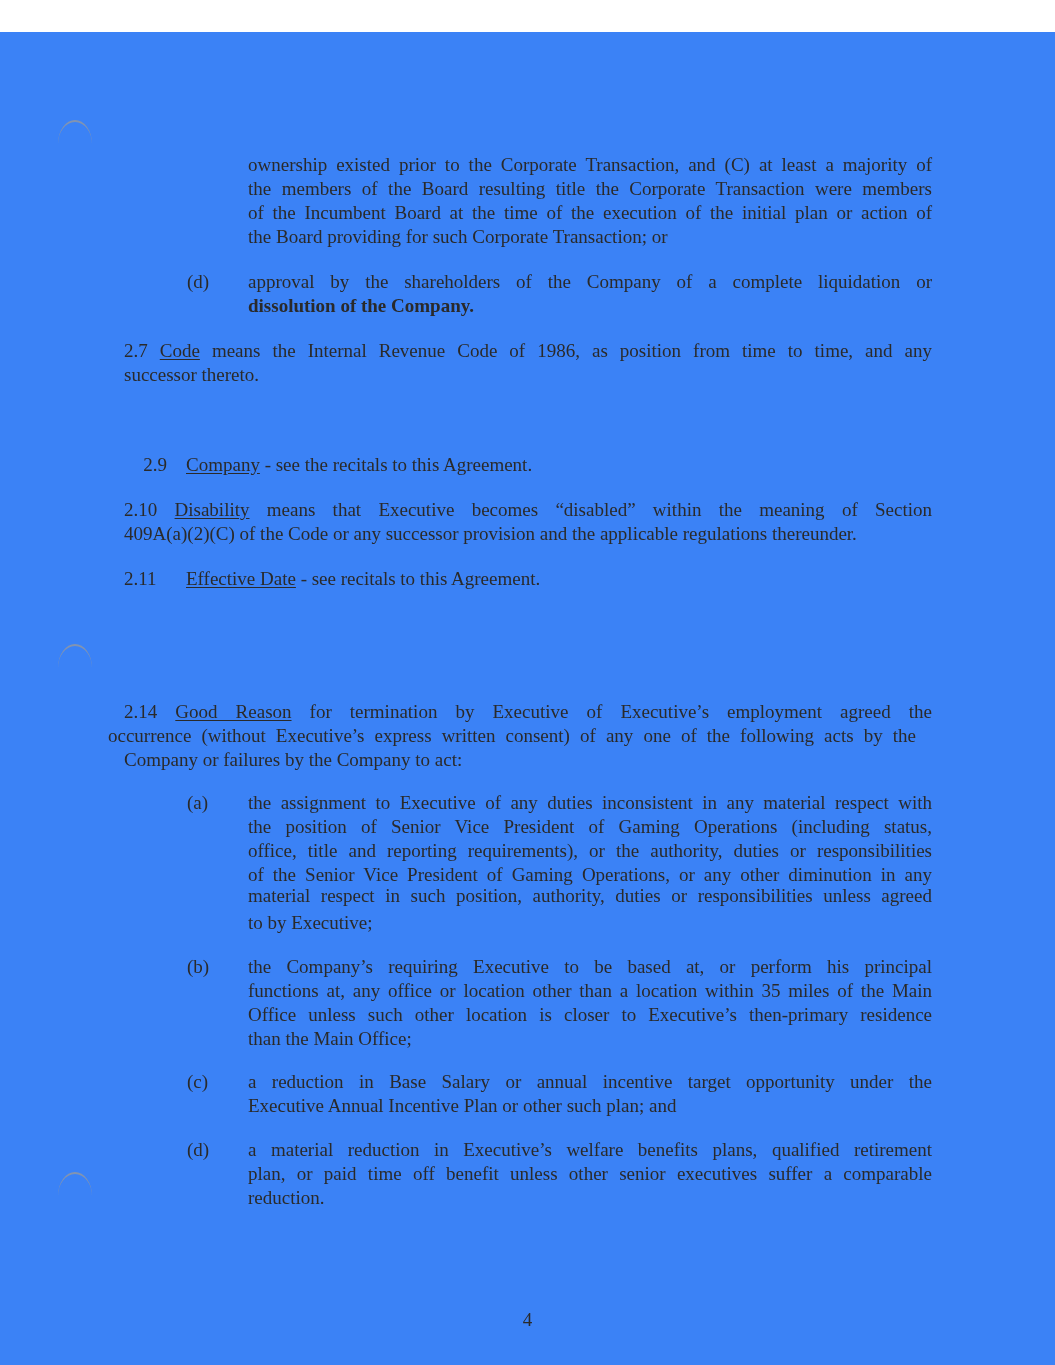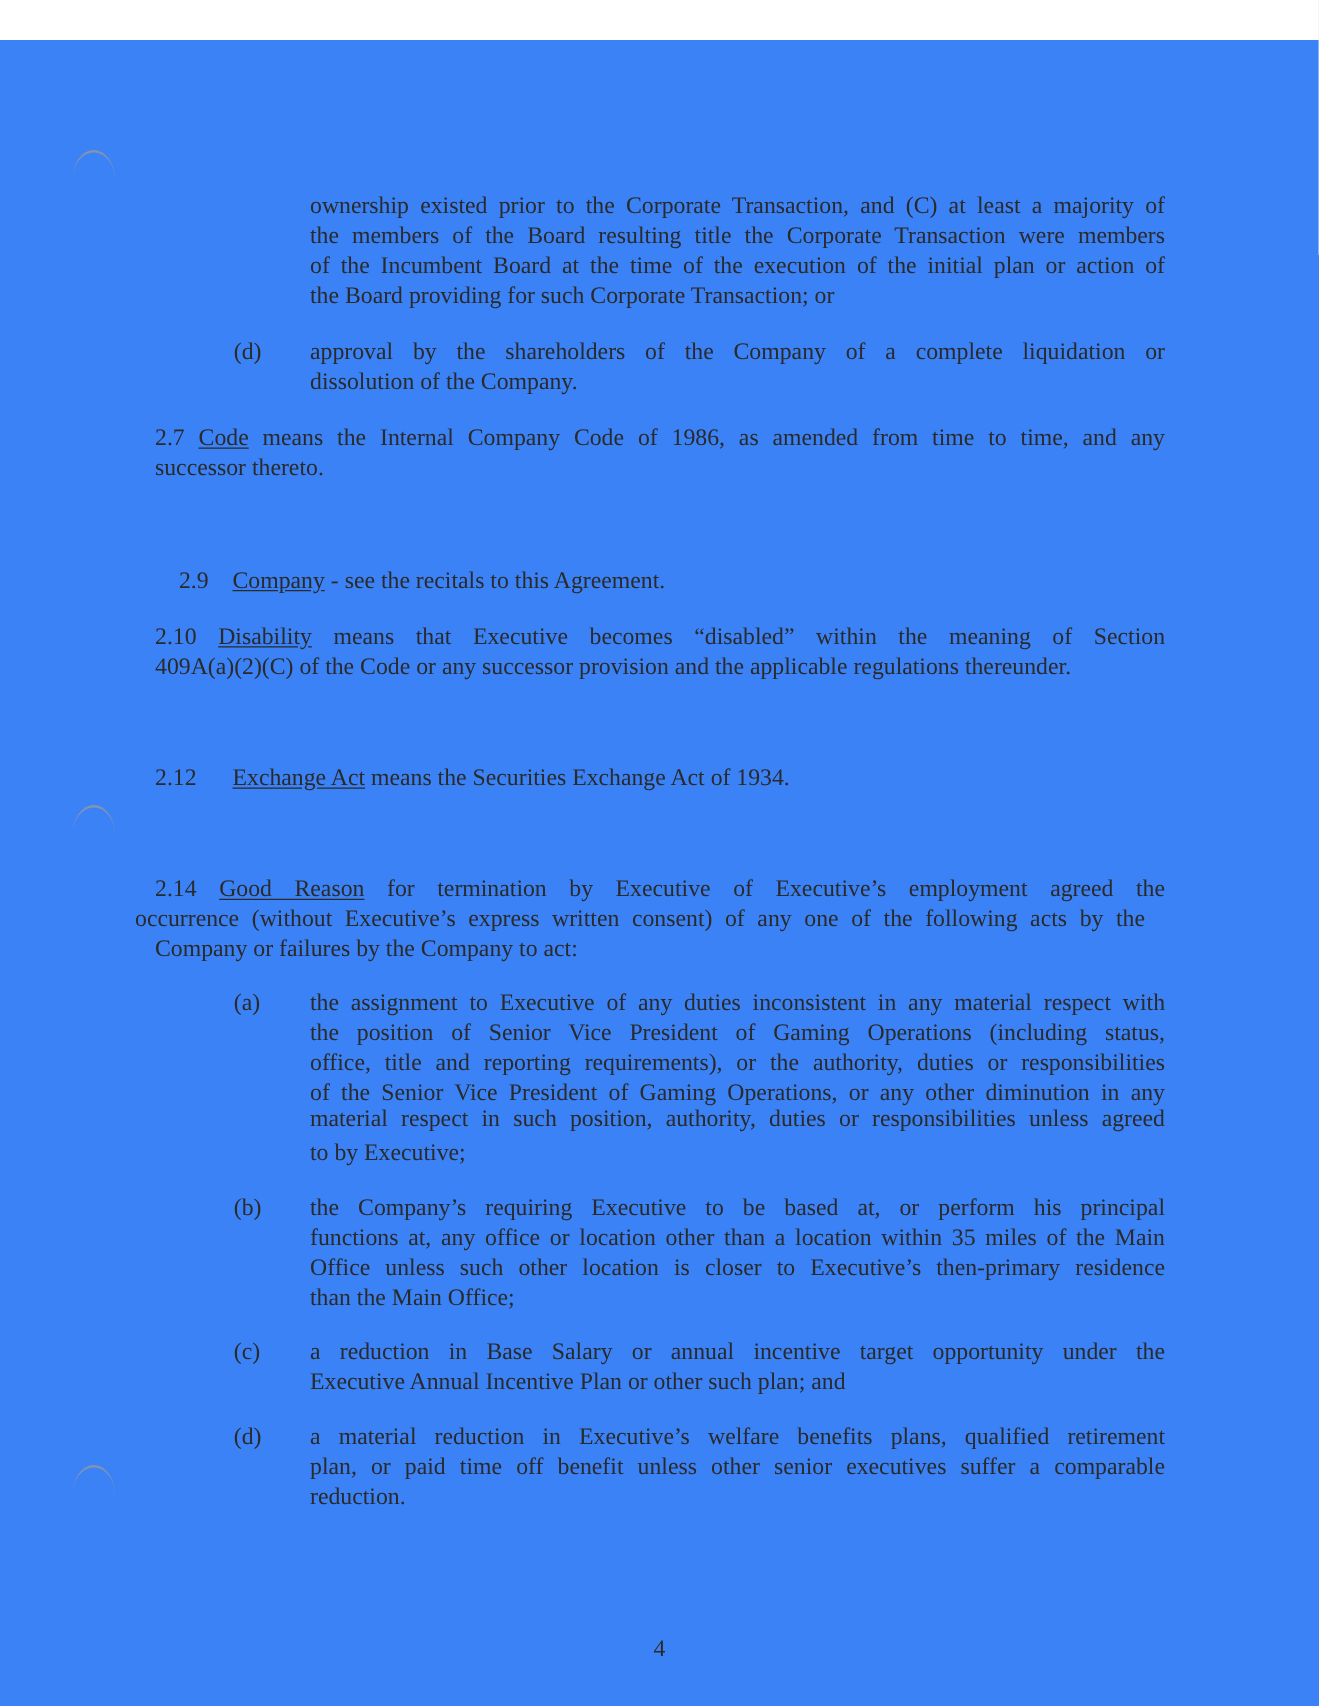--- a/index.html
+++ b/index.html
@@ -67,48 +67,48 @@
   <div>
     <div class="line justify" style="left:248px; top:121px; width:684px;">ownership existed prior to the Corporate Transaction, and (C) at least a majority of</div>
     <div class="line justify" style="left:248px; top:145px; width:684px;">the members of the Board resulting title the Corporate Transaction were members</div>
     <div class="line justify" style="left:248px; top:169px; width:684px;">of the Incumbent Board at the time of the execution of the initial plan or action of</div>
     <div class="line" style="left:248px; top:193px;">the Board providing for such Corporate Transaction; or</div>
   </div>
 
   <div>
     <div class="num" style="left:187px; top:238px;">(d)</div>
     <div class="line justify" style="left:248px; top:238px; width:684px;">approval by the shareholders of the Company of a complete liquidation or</div>
-    <div class="line" style="left:248px; top:262px;">dissolution of the Company.</div>
+    <div class="line" style="left:248px; top:262px;font-weight:bold;">dissolution of the Company.</div>
   </div>
 
   <div>
     <div class="line justify" style="left:124px; top:307px; width:808px;">
       <span>2.7</span>
-      <span class="u">Code</span><span> means the Internal Company Code of 1986, as amended from time to time, and any</span>
+      <span class="u">Code</span><span> means the Internal Revenue Code of 1986, as position from time to time, and any</span>
     </div>
     <div class="line" style="left:124px; top:331px;">successor thereto.</div>
   </div>
 
 
   <div class="line" style="left:124px; top:421px;">
     <span style="display:inline-block; width:62px;text-align:center;">2.9</span><span class="u">Company</span><span> - see the recitals to this Agreement.</span>
   </div>
 
   <div>
     <div class="line justify" style="left:124px; top:466px; width:808px;">
       <span>2.10</span>
       <span class="u">Disability</span><span> means that Executive becomes “disabled” within the meaning of Section</span>
     </div>
     <div class="line" style="left:124px; top:490px;">409A(a)(2)(C) of the Code or any successor provision and the applicable regulations thereunder.</div>
   </div>
 
+  <div class="line" style="left:124px; top:535px;">
+    <span style="display:inline-block; width:62px;">2.11</span><span class="u">Effective Date</span><span> - see recitals to this Agreement.</span>
+  </div>
 
-  <div class="line" style="left:124px; top:579px;">
-    <span style="display:inline-block; width:62px;">2.12</span><span class="u">Exchange Act</span><span> means the Securities Exchange Act of 1934.</span>
-  </div>
 
 
   <div>
     <div class="line justify" style="left:124px; top:668px; width:808px;">
       <span>2.14</span>
       <span class="u">Good Reason</span><span> for termination by Executive of Executive’s employment agreed the</span>
     </div>
     <div class="line justify" style="left:108px; top:692px; width:808px;">occurrence (without Executive’s express written consent) of any one of the following acts by the</div>
     <div class="line" style="left:124px; top:716px;">Company or failures by the Company to act:</div>
   </div>

